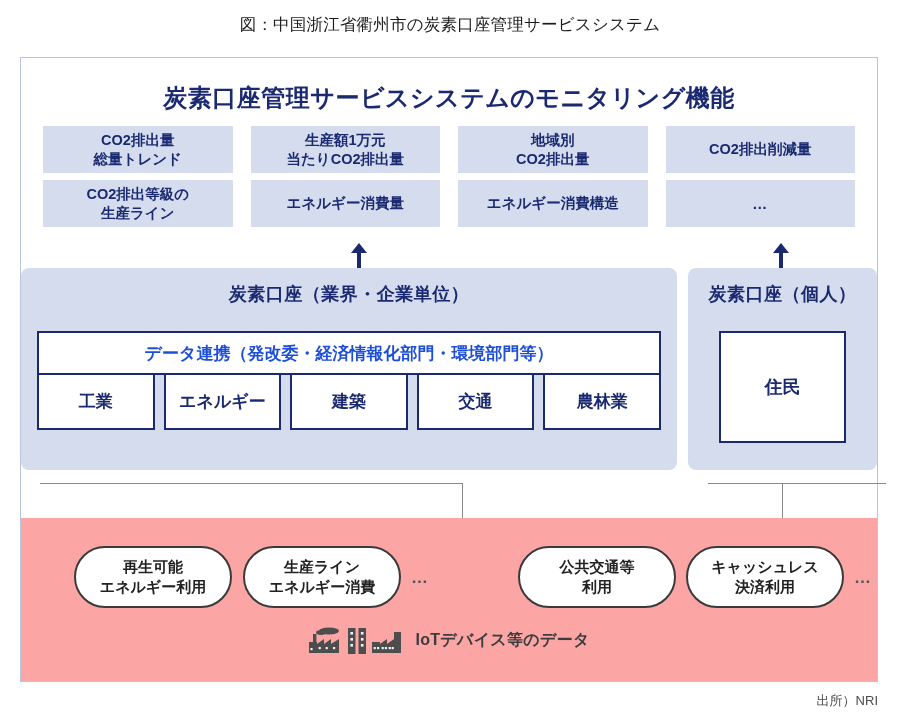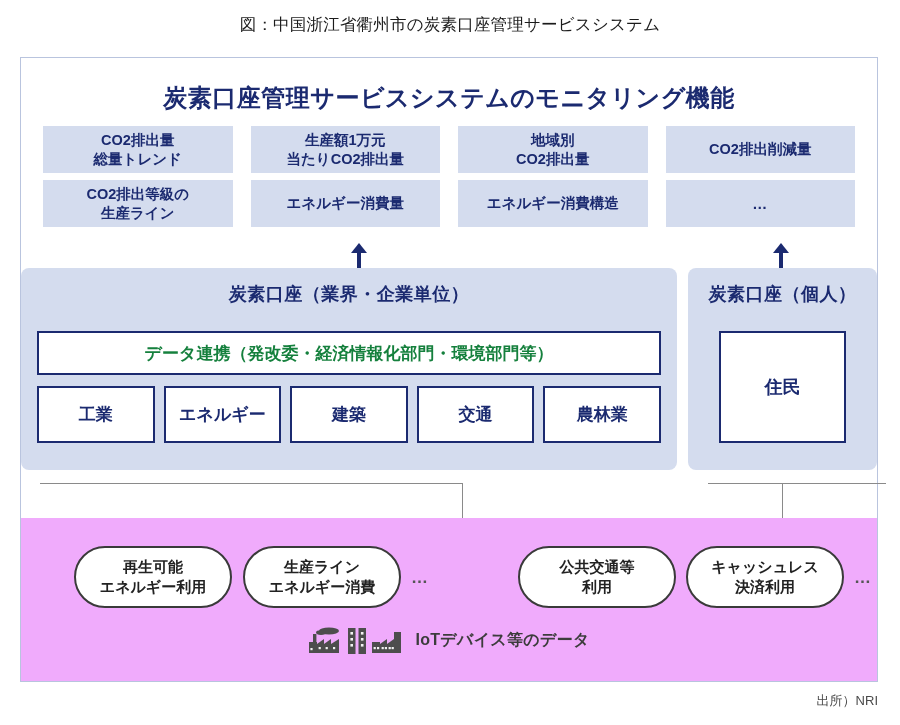--- a/index.html
+++ b/index.html
@@ -149,27 +149,27 @@
     width: 624px;
     height: 44px;
     background: #ffffff;
     border: 2px solid #1b2a70;
     box-sizing: border-box;
     display: flex;
     align-items: center;
     justify-content: center;
     font-size: 17px;
     font-weight: 700;
-    color: #15803d;
+    color: #1d4ed8;
   }
 
   .sector-row {
     position: absolute;
     left: 16px;
-    top: 118px;
+    top: 105px;
     width: 624px;
     display: flex;
     gap: 9px;
   }
   .sector-box {
     flex: 1 1 0;
     height: 57px;
     background: #ffffff;
     border: 2px solid #1b2a70;
     box-sizing: border-box;
@@ -206,21 +206,21 @@
   .conn.h { height: 1px; }
   .conn.v { width: 1px; }
 
   
   .iot-panel {
     position: absolute;
     left: 21px;
     top: 518px;
     width: 856px;
     height: 163px;
-    background: #f0abfc;
+    background: #fca5a5;
     box-sizing: border-box;
   }
   .iot-node {
     position: absolute;
     height: 62px;
     background: #ffffff;
     border: 2.5px solid #3a3a3a;
     border-radius: 31px;
     box-sizing: border-box;
     display: flex;

